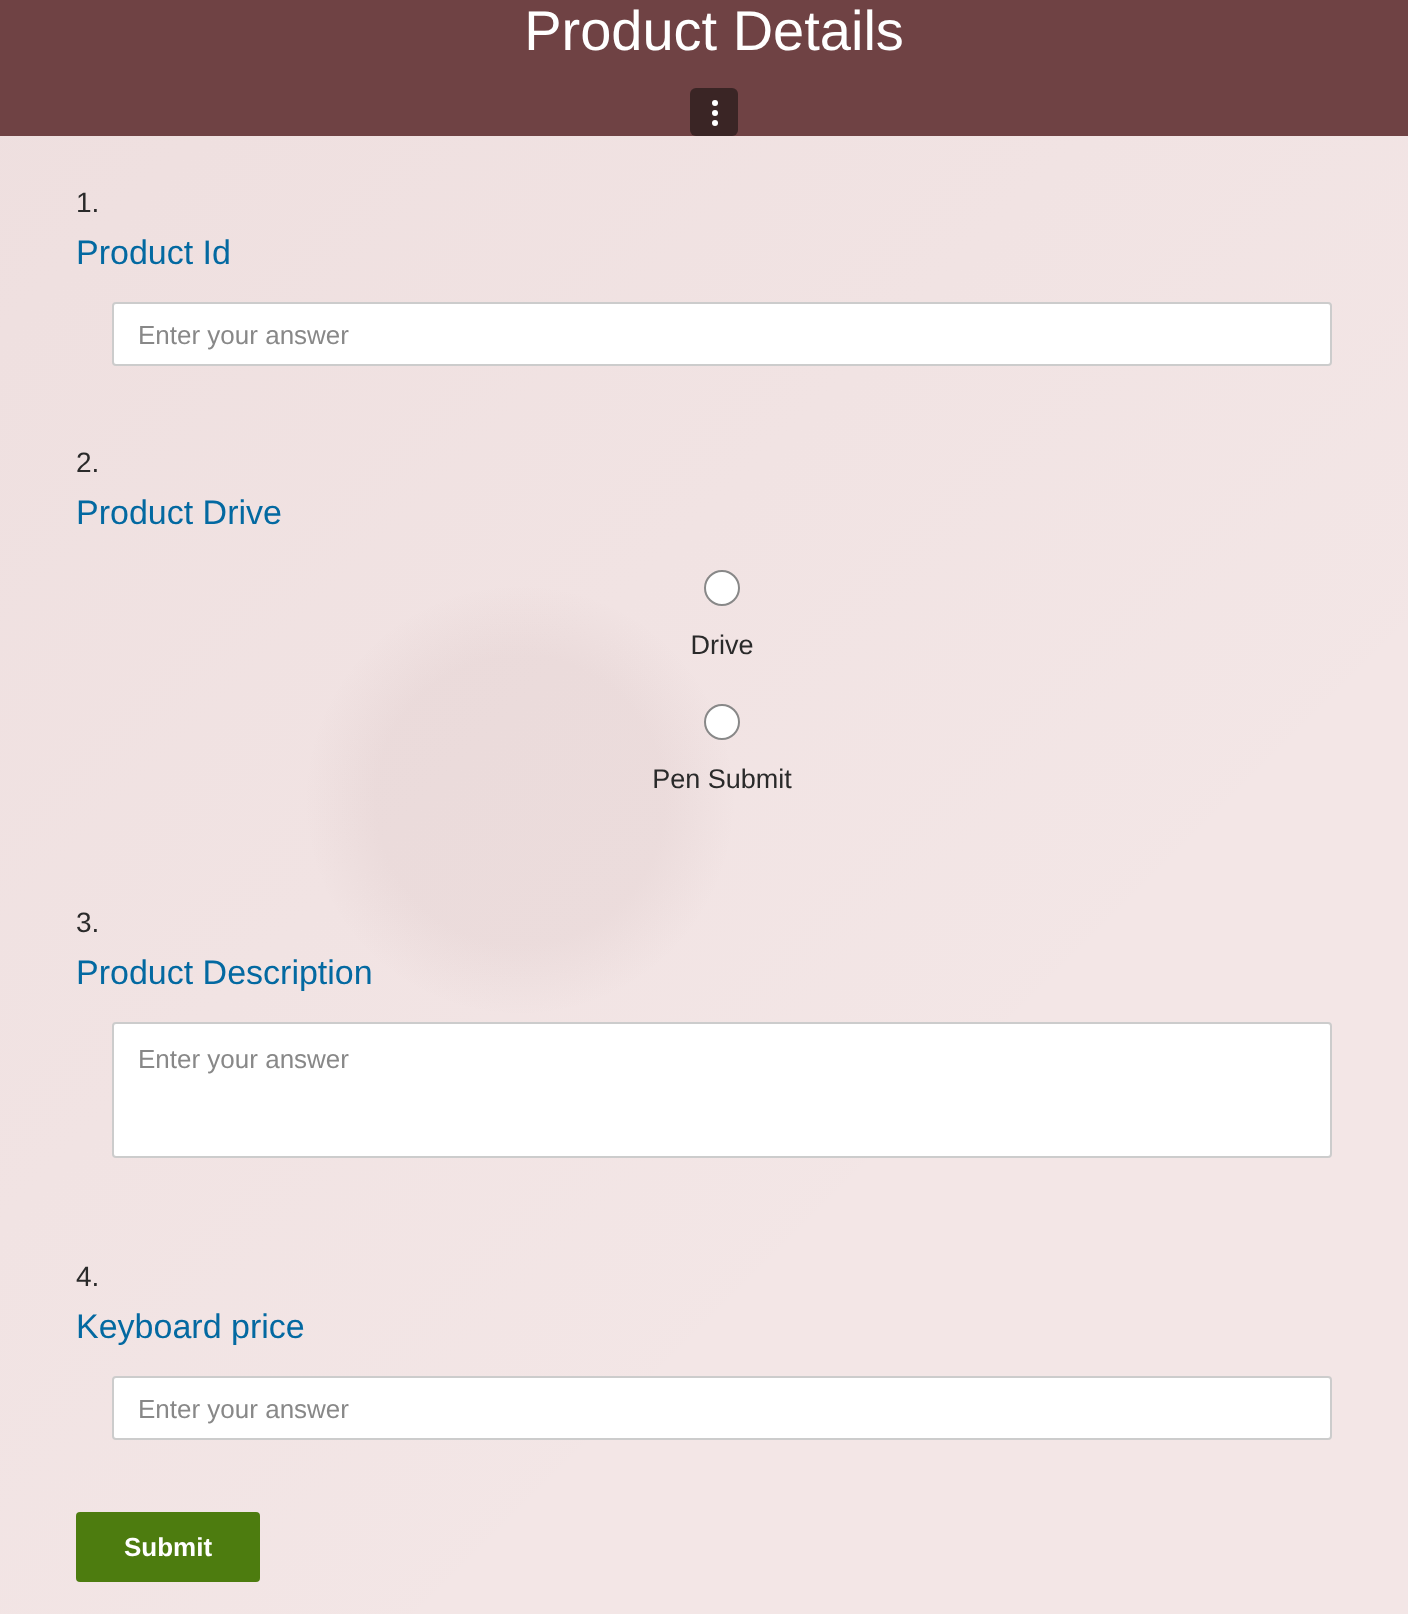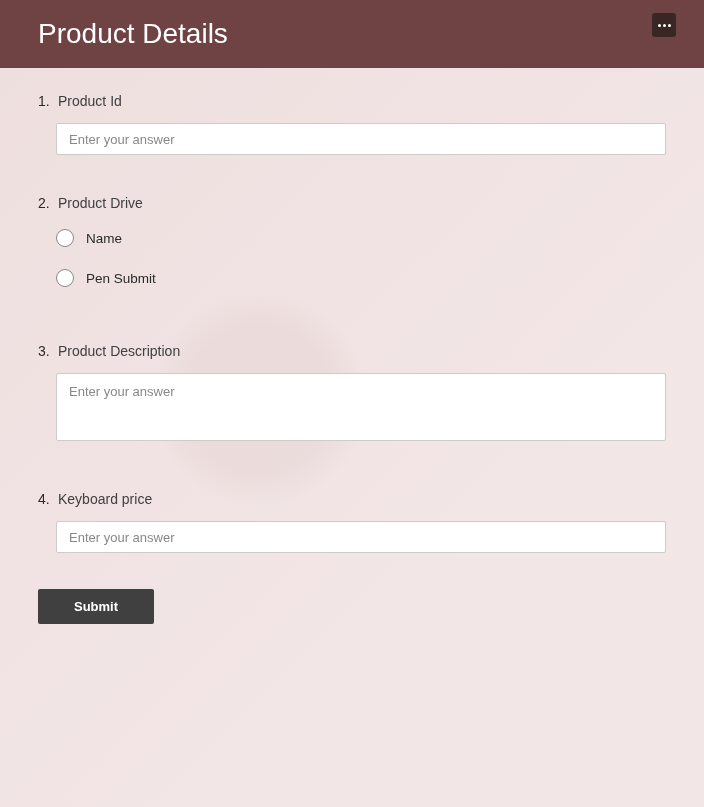--- a/index.html
+++ b/index.html
@@ -1,15 +1,15 @@
 <!DOCTYPE html>
 <html><head>
 <meta charset="utf-8">
 <style>
-  * { box-sizing: border-box; margin: 0; padding: 0; }
+  * { box-sizing: border-box; margin: 0; padding: 0; flex-direction: column; }
   html, body { width: 704px; height: 807px; }
   body {
     font-family: "Segoe UI", Arial, sans-serif;
     background: #f3e6e6;
     position: relative;
     overflow: hidden;
   }
   .bg-decor {
     position: absolute;
     top: 0; left: 0; right: 0; bottom: 0;
@@ -70,22 +70,22 @@
     align-items: baseline;
     gap: 8px;
     margin-bottom: 14px;
   }
   .q-num {
     font-size: 14px;
     color: #2a2a2a;
     min-width: 12px;
   }
   .q-label {
-    font-size: 14px;
-    color: #404040;
+    font-size: 17px;
+    color: #0369a1;
   }
   .text-input {
     width: calc(100% - 18px);
     margin-left: 18px;
     height: 32px;
     border: 1px solid #ccc;
     border-radius: 2px;
     padding: 0 12px;
     font-size: 13px;
     font-family: inherit;
@@ -130,24 +130,24 @@
     flex-shrink: 0;
   }
   .option-label {
     font-size: 13.5px;
     color: #2a2a2a;
   }
   .q2 { margin-bottom: 56px; }
   .q3 { margin-bottom: 46px; }
   .q4 { margin-bottom: 36px; }
   .submit-btn {
-    background: #404040;
+    background: #4d7c0f;
     color: #fff;
     border: none;
-    padding: 10px 36px;
+    padding: 10px 24px;
     font-size: 13px;
     font-weight: 600;
     border-radius: 2px;
     cursor: pointer;
     font-family: inherit;
   }
 </style>
 </head>
 <body>
 
@@ -176,21 +176,21 @@
   </div>
 
   <div class="question q2">
     <div class="q-row">
       <span class="q-num">2.</span>
       <span class="q-label">Product Drive</span>
     </div>
     <div class="options">
       <div class="option">
         <div class="radio"></div>
-        <span class="option-label">Name</span>
+        <span class="option-label">Drive</span>
       </div>
       <div class="option">
         <div class="radio"></div>
         <span class="option-label">Pen Submit</span>
       </div>
     </div>
   </div>
 
   <div class="question q3">
     <div class="q-row">

